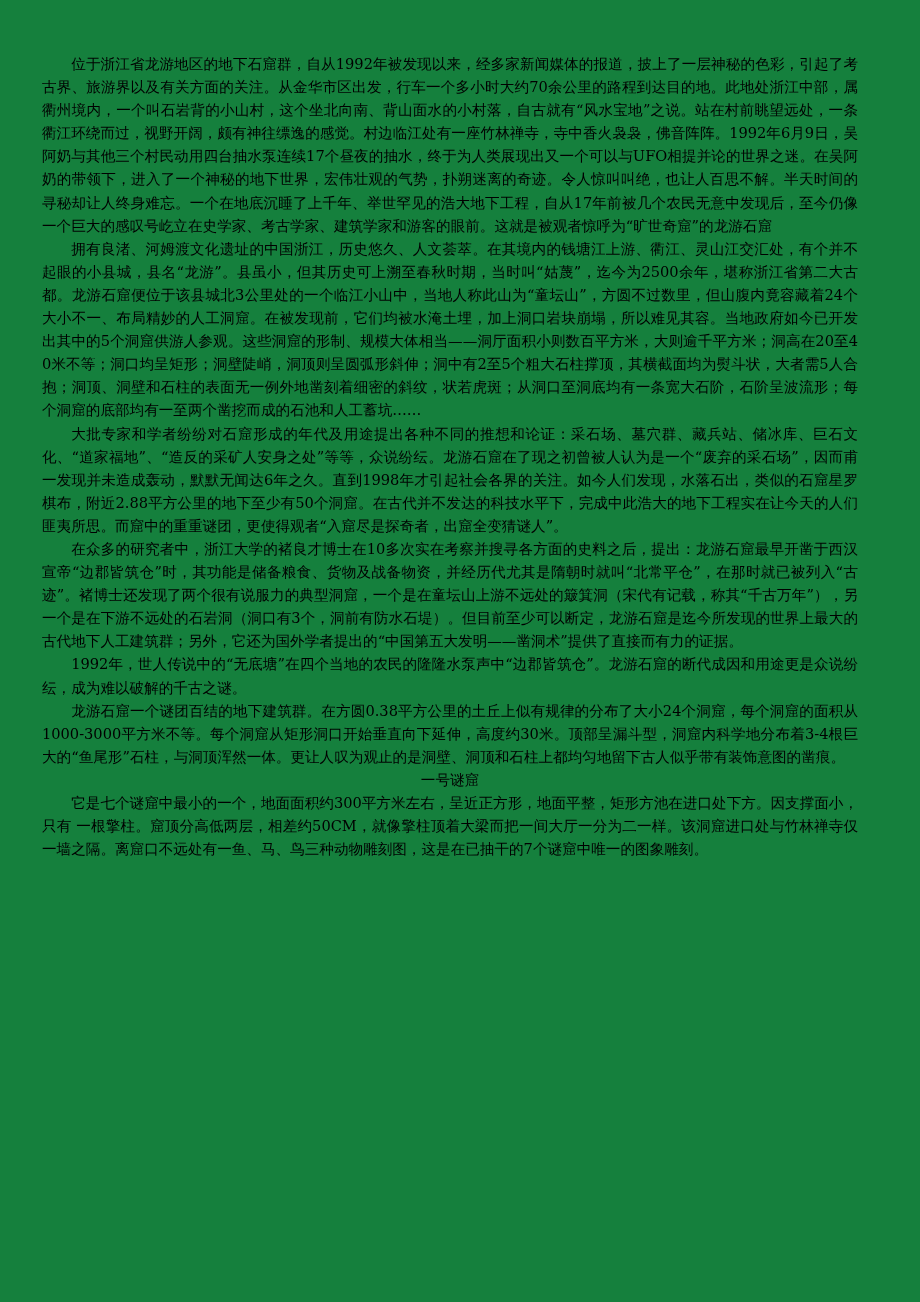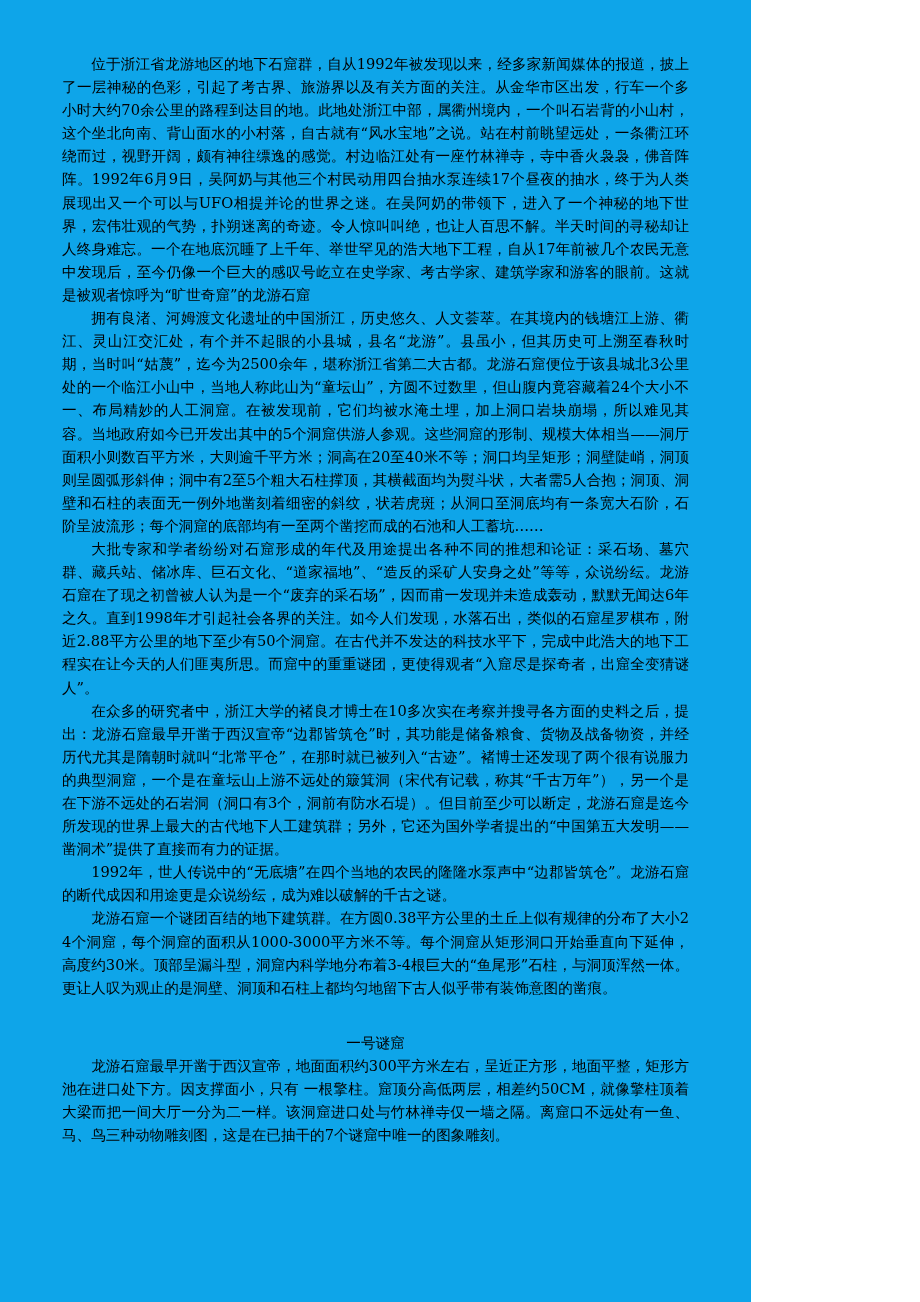--- a/index.html
+++ b/index.html
@@ -8,48 +8,47 @@
     background: #ffffff;
   }
   body {
     width: 920px;
     height: 1302px;
     font-family: "DejaVu Serif", "Liberation Serif", serif;
     color: #000000;
   }
   #page {
     box-sizing: border-box;
-    width: 751px;
+    width: 920px;
     height: 1302px;
-    padding: 52px 62px 20px 62px;
-    background: #0ea5e9;
+    padding: 52px 62px 20px 42px;
+    background: #15803d;
   }
   .doc-body p {
     margin: 0;
     font-size: 14.6px;
     line-height: 23.1px;
     text-align: justify;
     text-justify: inter-ideograph;
     text-indent: 2em;
     word-break: break-all;
     letter-spacing: 0px;
   }
   .doc-body p.heading {
     text-align: center;
     text-indent: 0;
-    margin-top: 32px;
   }
 </style>
 </head>
 <body>
 
 <div id="page">
   <div class="doc-body">
     <p>位于浙江省龙游地区的地下石窟群，自从1992年被发现以来，经多家新闻媒体的报道，披上了一层神秘的色彩，引起了考古界、旅游界以及有关方面的关注。从金华市区出发，行车一个多小时大约70余公里的路程到达目的地。此地处浙江中部，属衢州境内，一个叫石岩背的小山村，这个坐北向南、背山面水的小村落，自古就有“风水宝地”之说。站在村前眺望远处，一条衢江环绕而过，视野开阔，颇有神往缥逸的感觉。村边临江处有一座竹林禅寺，寺中香火袅袅，佛音阵阵。1992年6月9日，吴阿奶与其他三个村民动用四台抽水泵连续17个昼夜的抽水，终于为人类展现出又一个可以与UFO相提并论的世界之迷。在吴阿奶的带领下，进入了一个神秘的地下世界，宏伟壮观的气势，扑朔迷离的奇迹。令人惊叫叫绝，也让人百思不解。半天时间的寻秘却让人终身难忘。一个在地底沉睡了上千年、举世罕见的浩大地下工程，自从17年前被几个农民无意中发现后，至今仍像一个巨大的感叹号屹立在史学家、考古学家、建筑学家和游客的眼前。这就是被观者惊呼为“旷世奇窟”的龙游石窟</p>
     <p>拥有良渚、河姆渡文化遗址的中国浙江，历史悠久、人文荟萃。在其境内的钱塘江上游、衢江、灵山江交汇处，有个并不起眼的小县城，县名“龙游”。县虽小，但其历史可上溯至春秋时期，当时叫“姑蔑”，迄今为2500余年，堪称浙江省第二大古都。龙游石窟便位于该县城北3公里处的一个临江小山中，当地人称此山为“童坛山”，方圆不过数里，但山腹内竟容藏着24个大小不一、布局精妙的人工洞窟。在被发现前，它们均被水淹土埋，加上洞口岩块崩塌，所以难见其容。当地政府如今已开发出其中的5个洞窟供游人参观。这些洞窟的形制、规模大体相当——洞厅面积小则数百平方米，大则逾千平方米；洞高在20至40米不等；洞口均呈矩形；洞壁陡峭，洞顶则呈圆弧形斜伸；洞中有2至5个粗大石柱撑顶，其横截面均为熨斗状，大者需5人合抱；洞顶、洞壁和石柱的表面无一例外地凿刻着细密的斜纹，状若虎斑；从洞口至洞底均有一条宽大石阶，石阶呈波流形；每个洞窟的底部均有一至两个凿挖而成的石池和人工蓄坑……</p>
     <p>大批专家和学者纷纷对石窟形成的年代及用途提出各种不同的推想和论证：采石场、墓穴群、藏兵站、储冰库、巨石文化、“道家福地”、“造反的采矿人安身之处”等等，众说纷纭。龙游石窟在了现之初曾被人认为是一个“废弃的采石场”，因而甫一发现并未造成轰动，默默无闻达6年之久。直到1998年才引起社会各界的关注。如今人们发现，水落石出，类似的石窟星罗棋布，附近2.88平方公里的地下至少有50个洞窟。在古代并不发达的科技水平下，完成中此浩大的地下工程实在让今天的人们匪夷所思。而窟中的重重谜团，更使得观者“入窟尽是探奇者，出窟全变猜谜人”。</p>
     <p>在众多的研究者中，浙江大学的褚良才博士在10多次实在考察并搜寻各方面的史料之后，提出：龙游石窟最早开凿于西汉宣帝“边郡皆筑仓”时，其功能是储备粮食、货物及战备物资，并经历代尤其是隋朝时就叫“北常平仓”，在那时就已被列入“古迹”。褚博士还发现了两个很有说服力的典型洞窟，一个是在童坛山上游不远处的簸箕洞（宋代有记载，称其“千古万年”），另一个是在下游不远处的石岩洞（洞口有3个，洞前有防水石堤）。但目前至少可以断定，龙游石窟是迄今所发现的世界上最大的古代地下人工建筑群；另外，它还为国外学者提出的“中国第五大发明——凿洞术”提供了直接而有力的证据。</p>
     <p>1992年，世人传说中的“无底塘”在四个当地的农民的隆隆水泵声中“边郡皆筑仓”。龙游石窟的断代成因和用途更是众说纷纭，成为难以破解的千古之谜。</p>
     <p>龙游石窟一个谜团百结的地下建筑群。在方圆0.38平方公里的土丘上似有规律的分布了大小24个洞窟，每个洞窟的面积从1000-3000平方米不等。每个洞窟从矩形洞口开始垂直向下延伸，高度约30米。顶部呈漏斗型，洞窟内科学地分布着3-4根巨大的“鱼尾形”石柱，与洞顶浑然一体。更让人叹为观止的是洞壁、洞顶和石柱上都均匀地留下古人似乎带有装饰意图的凿痕。</p>
     <p class="heading">一号谜窟</p>
-    <p>龙游石窟最早开凿于西汉宣帝，地面面积约300平方米左右，呈近正方形，地面平整，矩形方池在进口处下方。因支撑面小，只有 一根擎柱。窟顶分高低两层，相差约50CM，就像擎柱顶着大梁而把一间大厅一分为二一样。该洞窟进口处与竹林禅寺仅一墙之隔。离窟口不远处有一鱼、马、鸟三种动物雕刻图，这是在已抽干的7个谜窟中唯一的图象雕刻。</p>
+    <p>它是七个谜窟中最小的一个，地面面积约300平方米左右，呈近正方形，地面平整，矩形方池在进口处下方。因支撑面小，只有 一根擎柱。窟顶分高低两层，相差约50CM，就像擎柱顶着大梁而把一间大厅一分为二一样。该洞窟进口处与竹林禅寺仅一墙之隔。离窟口不远处有一鱼、马、鸟三种动物雕刻图，这是在已抽干的7个谜窟中唯一的图象雕刻。</p>
   </div>
 </div>
 
 </body></html>

